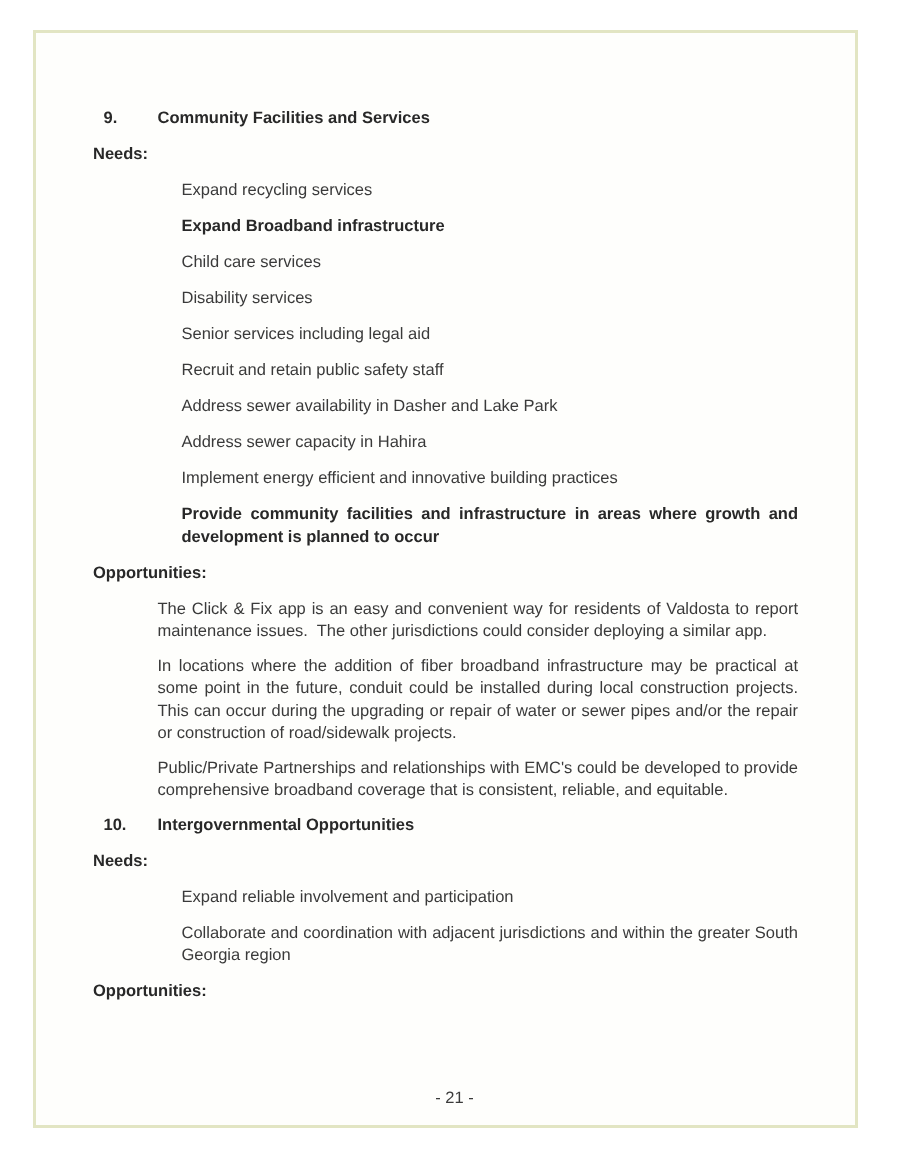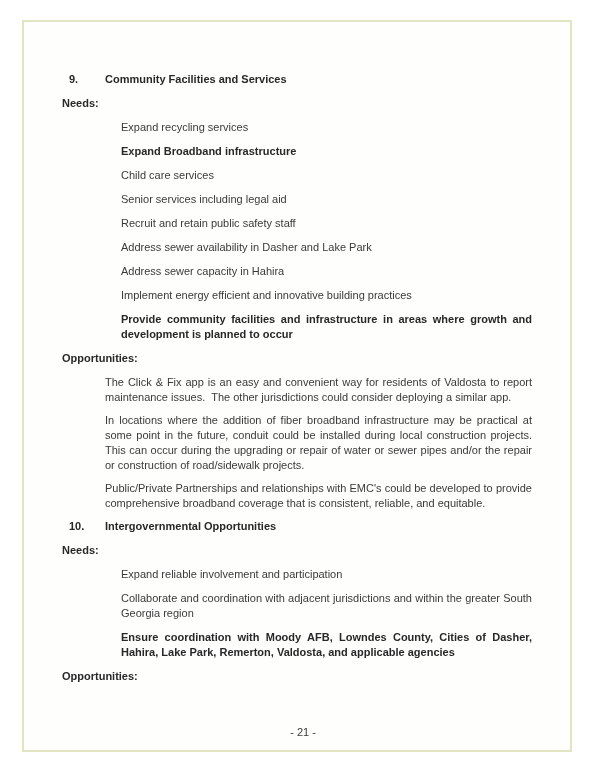--- a/index.html
+++ b/index.html
@@ -79,34 +79,34 @@
 <div class="page" id="doc-page" style="border-color: rgb(226, 229, 195);">
   <div class="content" id="doc-content">
       <div class="heading">
         <span class="num">9.</span>
         <span class="title">Community Facilities and Services</span>
       </div>
       <div class="label">Needs:</div>
       <div class="item">Expand recycling services</div>
       <div class="item bold">Expand Broadband infrastructure</div>
       <div class="item">Child care services</div>
+      <div class="item">Disability services</div>
       <div class="item">Senior services including legal aid</div>
       <div class="item">Recruit and retain public safety staff</div>
       <div class="item">Address sewer availability in Dasher and Lake Park</div>
       <div class="item">Address sewer capacity in Hahira</div>
       <div class="item">Implement energy efficient and innovative building practices</div>
       <div class="item bold">Provide community facilities and infrastructure in areas where growth and development is planned to occur</div>
       <div class="label">Opportunities:</div>
       <div class="para">The Click &amp; Fix app is an easy and convenient way for residents of Valdosta to report maintenance issues.  The other jurisdictions could consider deploying a similar app.</div>
       <div class="para">In locations where the addition of fiber broadband infrastructure may be practical at some point in the future, conduit could be installed during local construction projects.  This can occur during the upgrading or repair of water or sewer pipes and/or the repair or construction of road/sidewalk projects.</div>
       <div class="para">Public/Private Partnerships and relationships with EMC's could be developed to provide comprehensive broadband coverage that is consistent, reliable, and equitable.</div>
       <div class="heading">
         <span class="num">10.</span>
         <span class="title">Intergovernmental Opportunities</span>
       </div>
       <div class="label">Needs:</div>
       <div class="item">Expand reliable involvement and participation</div>
       <div class="item">Collaborate and coordination with adjacent jurisdictions and within the greater South Georgia region</div>
-      <div class="item bold">Ensure coordination with Moody AFB, Lowndes County, Cities of Dasher, Hahira, Lake Park, Remerton, Valdosta, and applicable agencies</div>
       <div class="label">Opportunities:</div>
     </div>
   <div class="footer">- 21 -</div>
 </div>
 
 </body></html>

